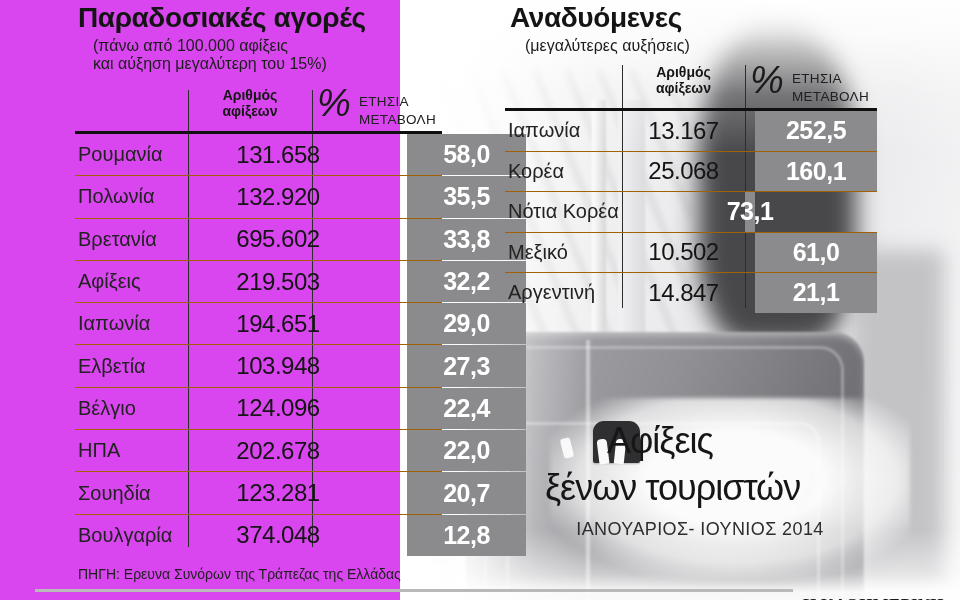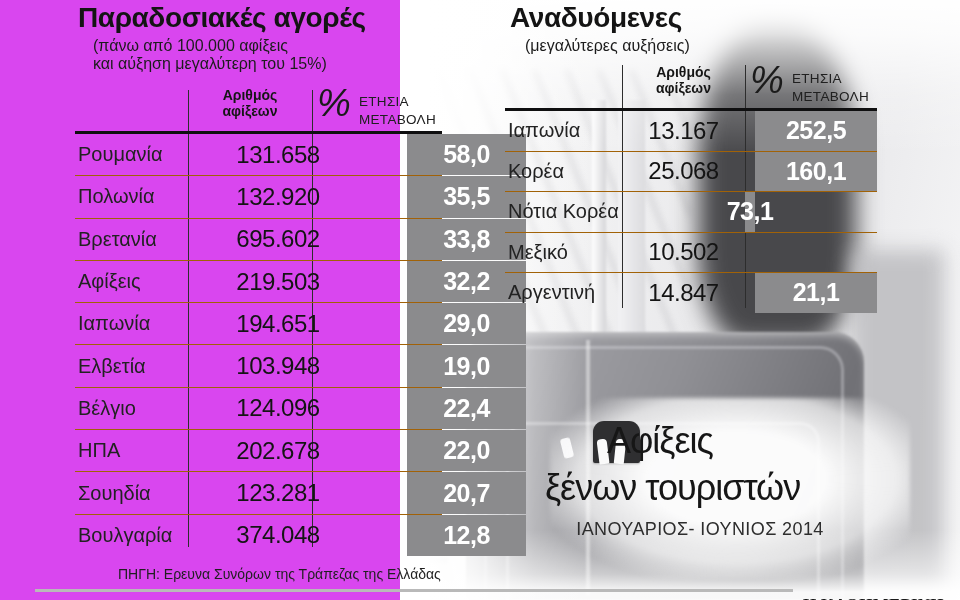--- a/index.html
+++ b/index.html
@@ -84,21 +84,21 @@
   .handle-icon .slot{position:absolute;width:10px;height:25px;background:#fafafa;border-radius:4px 4px 1px 1px;bottom:-1px;}
   .handle-icon .slot1{left:5px;transform:rotate(-7deg);}
   .handle-icon .slot2{left:22px;transform:rotate(6deg);}
   .main-title{position:absolute;left:545px;top:417px;width:330px;text-align:left;
       font-size:36px;font-weight:normal;letter-spacing:-1px;line-height:47px;color:#161616;}
   .main-title .l1{padding-left:62px;}
   .main-period{position:absolute;left:535px;top:519px;width:330px;text-align:center;
       font-size:18px;letter-spacing:.4px;color:#2d2d2d;}
 
   
-  .source{position:absolute;left:78px;top:566px;font-size:14px;color:#1f1f1f;margin-left:40px;}
+  .source{position:absolute;left:78px;top:566px;font-size:14px;color:#1f1f1f;}
   .bottom-rule{position:absolute;left:35px;top:589px;width:758px;height:3px;background:#b9b9b9;}
   .publisher{position:absolute;left:803px;top:579px;font-family:"Liberation Serif",serif;
       font-weight:bold;font-size:17px;letter-spacing:.2px;color:#1a1a1a;white-space:nowrap;margin-top:16px;}
 </style>
 </head>
 <body>
 
 <div class="stage">
 
   <div class="photo">
@@ -164,21 +164,21 @@
     <div class="t-row">
       <div class="cell-country">Ιαπωνία</div>
       <div class="cell-num">194.651</div>
         <div></div>
       <div class="cell-pct">29,0</div>
     </div>
     <div class="t-row">
       <div class="cell-country">Ελβετία</div>
       <div class="cell-num">103.948</div>
         <div></div>
-      <div class="cell-pct">19,0</div>
+      <div class="cell-pct">27,3</div>
     </div>
     <div class="t-row">
       <div class="cell-country">Βέλγιο</div>
       <div class="cell-num">124.096</div>
         <div></div>
       <div class="cell-pct">22,4</div>
     </div>
     <div class="t-row">
       <div class="cell-country">ΗΠΑ</div>
       <div class="cell-num">202.678</div>
@@ -229,20 +229,21 @@
     </div>
     <div class="t-row">
       <div class="cell-country">Νότια Κορέα</div>
         <div></div>
       <div class="cell-pct">73,1</div>
     </div>
     <div class="t-row">
       <div class="cell-country">Μεξικό</div>
       <div class="cell-num">10.502</div>
         <div></div>
+      <div class="cell-pct">61,0</div>
     </div>
     <div class="t-row">
       <div class="cell-country">Αργεντινή</div>
       <div class="cell-num">14.847</div>
         <div></div>
       <div class="cell-pct">21,1</div>
     </div>
   </div>
 
   <div class="handle-icon">

